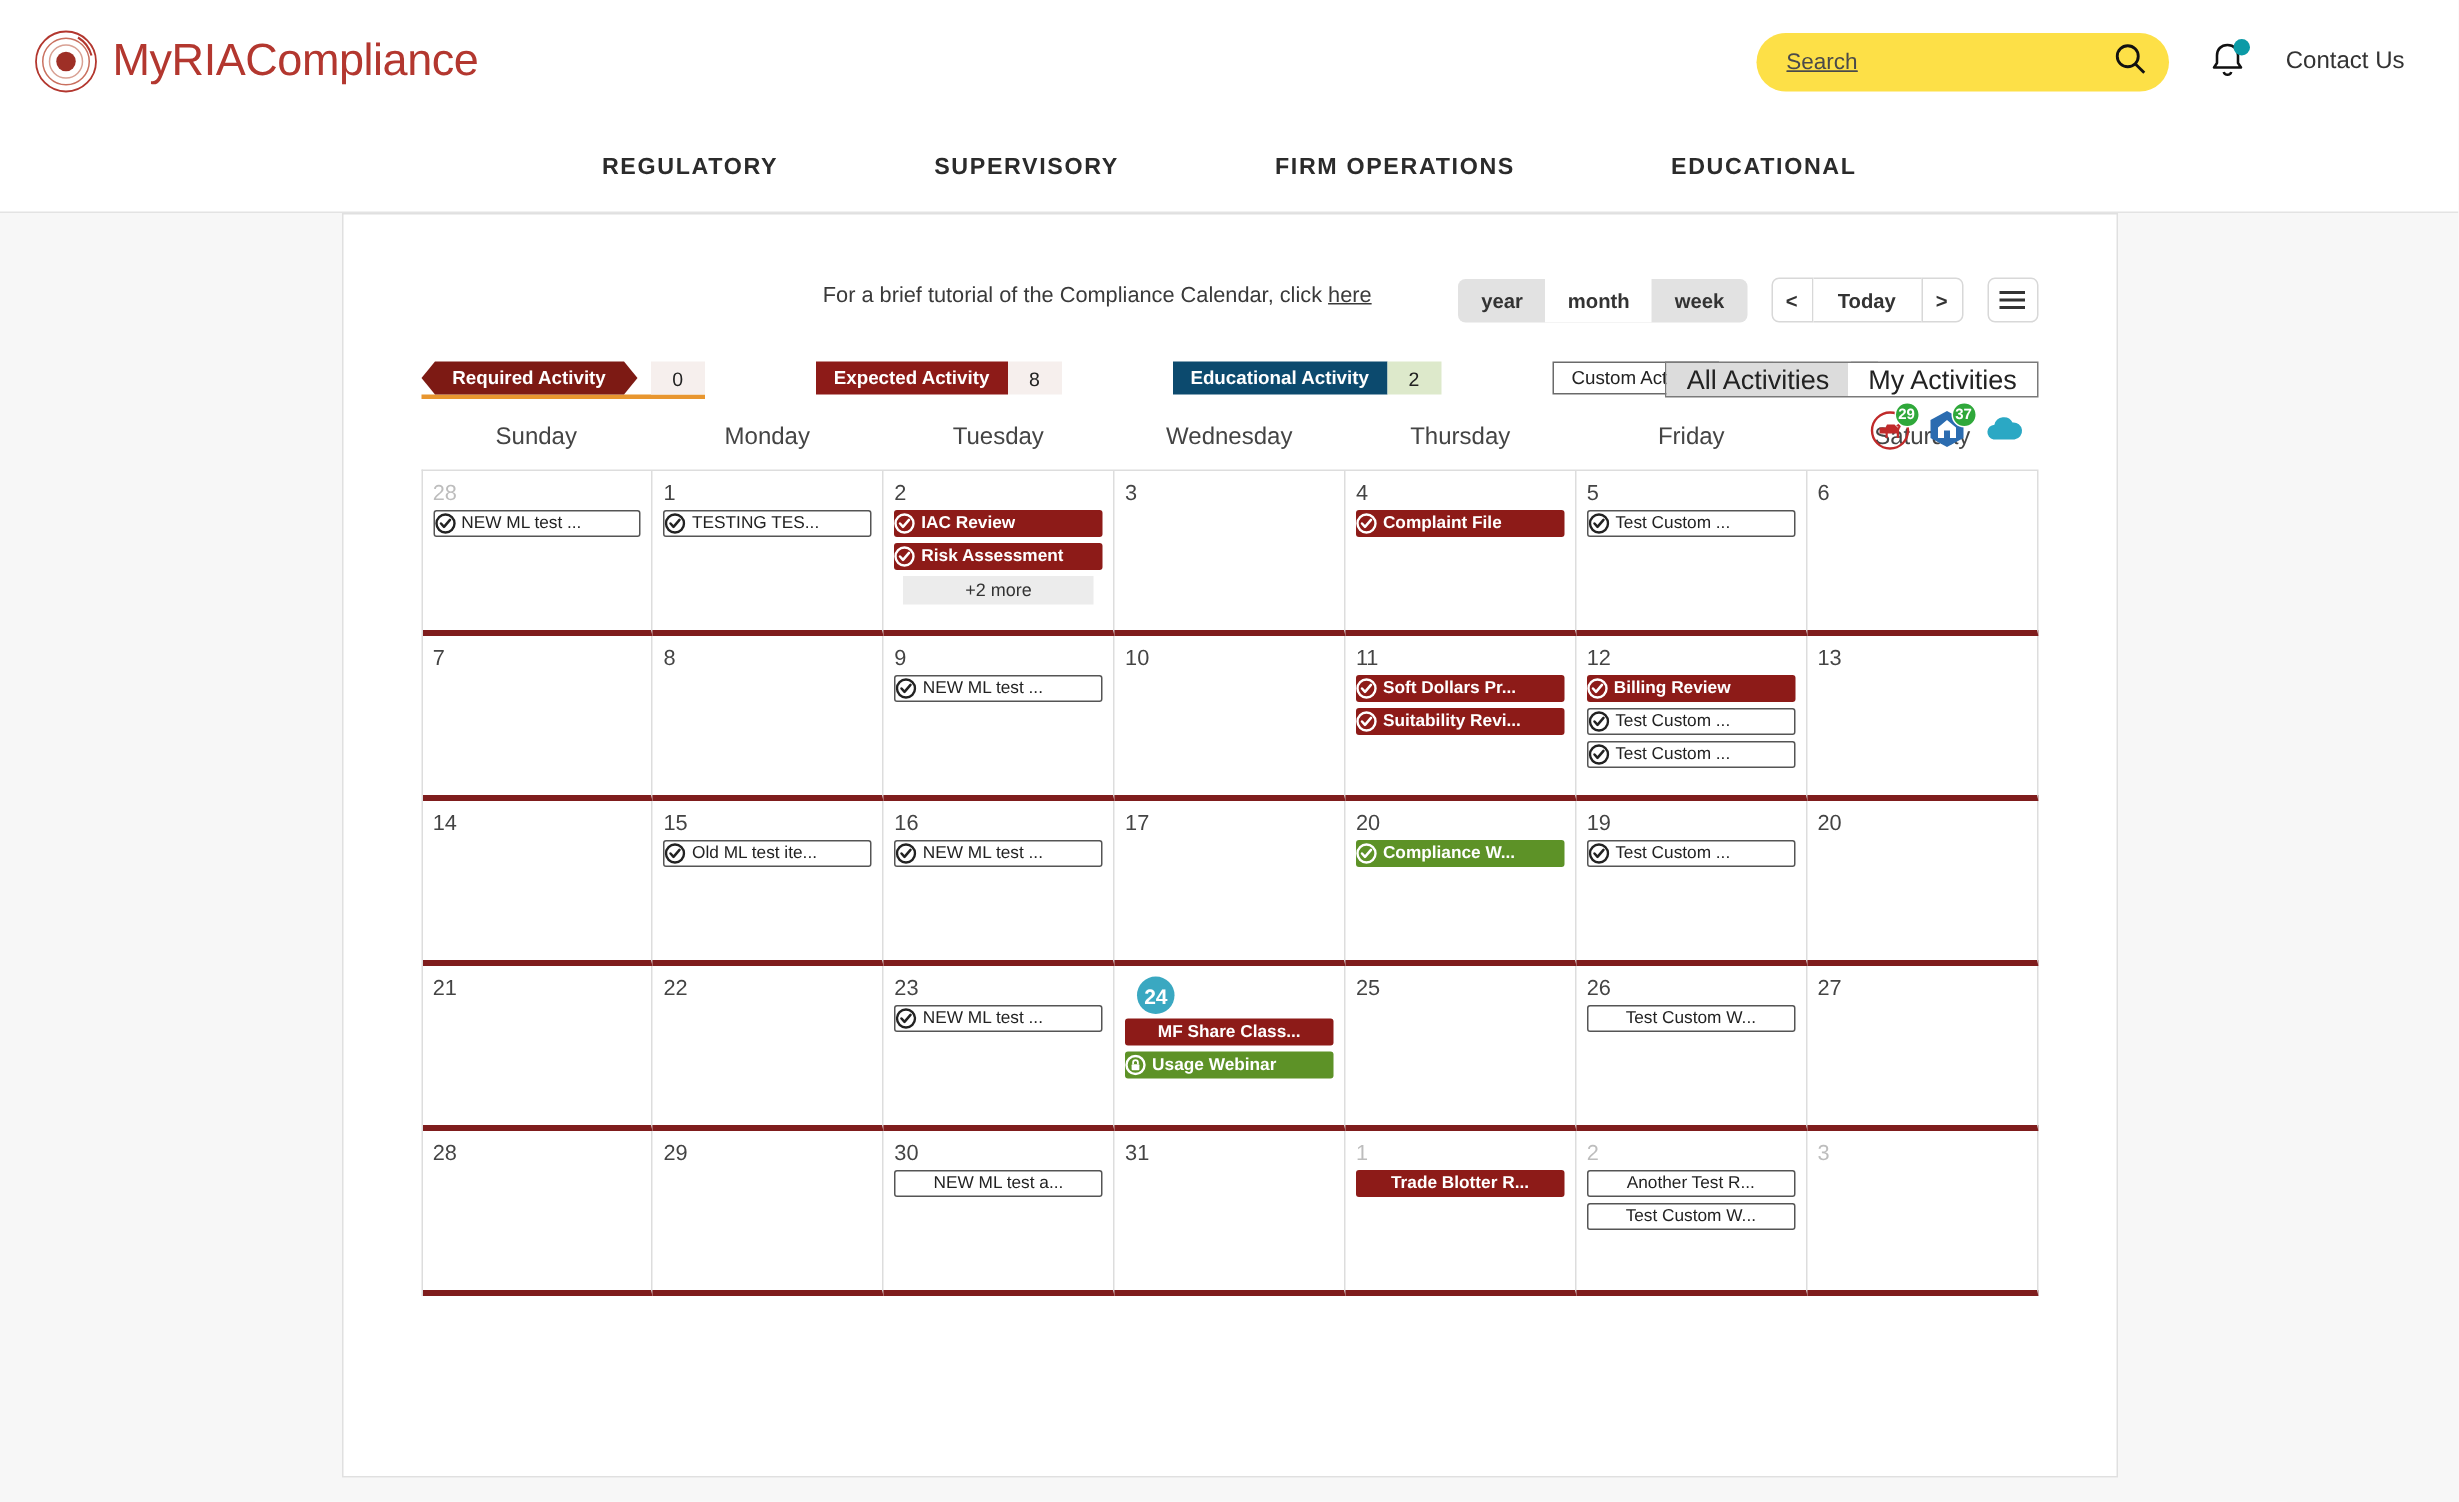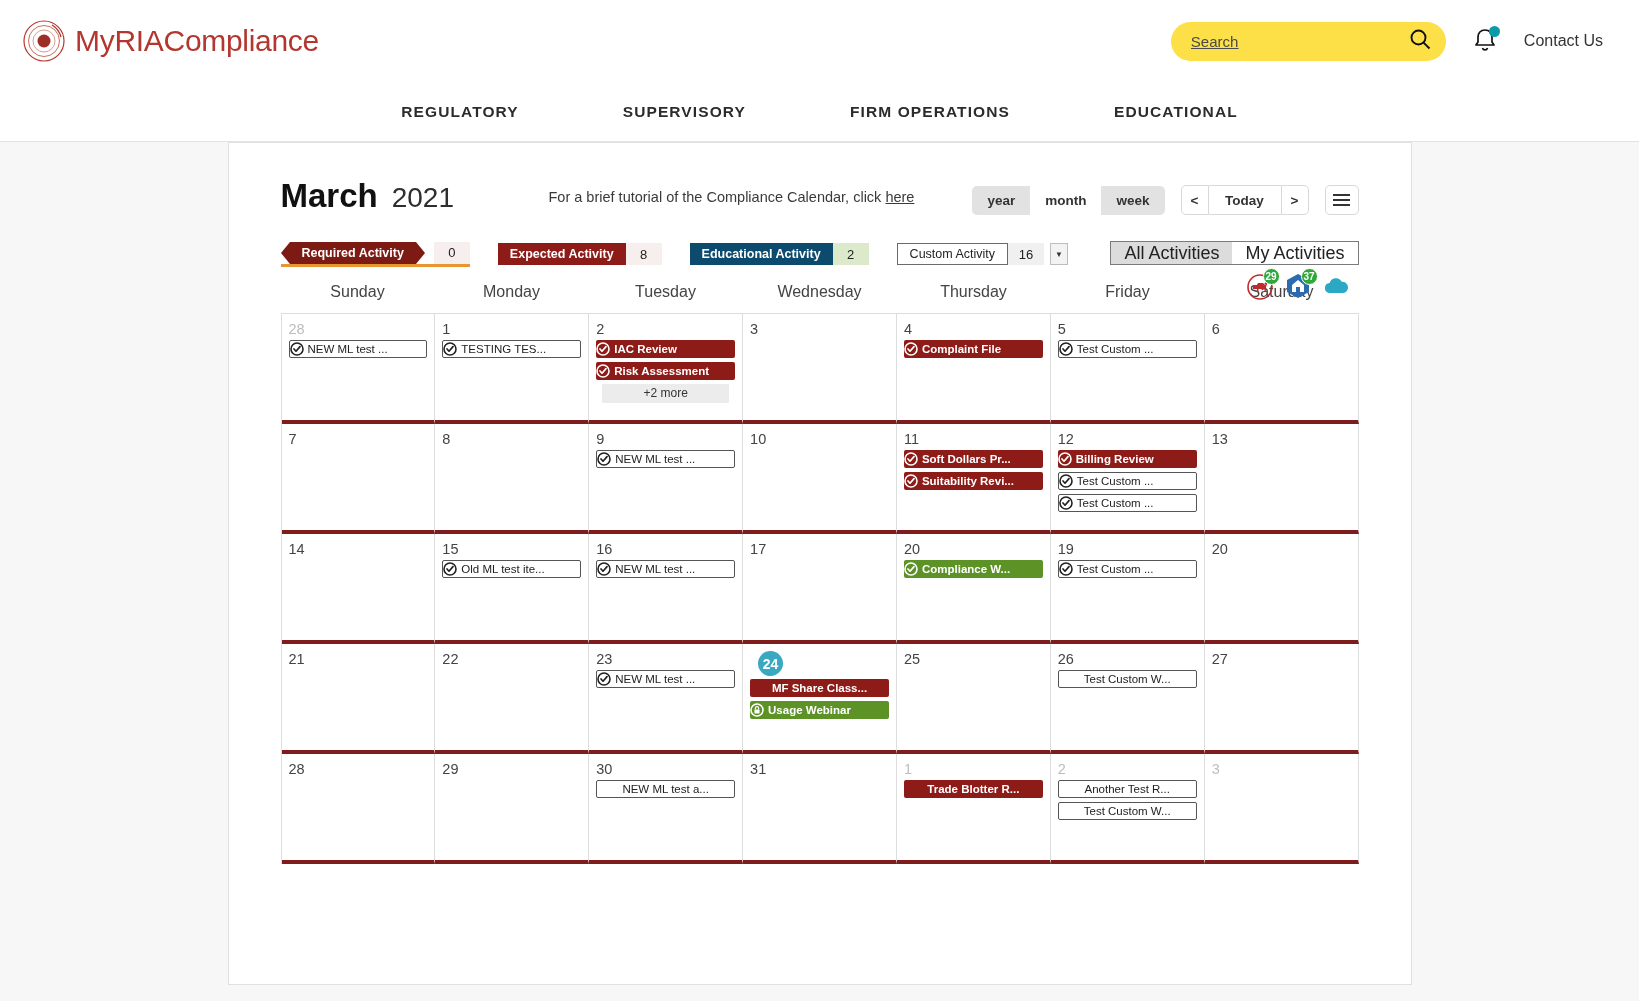--- a/index.html
+++ b/index.html
@@ -111,21 +111,21 @@
   .navgrp .arrow:first-child { border-radius: 5px 0 0 5px; }
   .navgrp .arrow:last-child { border-radius: 0 5px 5px 0; }
   .burger {
     width: 34px; height: 30px; border: 1px solid #d8d8d8; border-radius: 5px;
     background: #fff; display: flex; flex-direction: column; justify-content: center;
     align-items: center; gap: 3px; cursor: pointer;
   }
   .burger span { display: block; width: 17px; height: 2px; background: #333; }
 
   
-  .legend-row { display: flex; align-items: center; margin-top: 12px; position: relative; height: 26px;}
+  .legend-row { display: flex; align-items: flex-start; margin-top: 12px; position: relative; height: 26px; gap: 46px;}
   .lg { display: flex; align-items: stretch; height: 22px; margin-right: 28px; font-size: 12.5px;}
   .lg .lbl {
     color: #fff; font-weight: bold; display: flex; align-items: center;
     padding: 0 12px; white-space: nowrap;
   }
   .lg .cnt {
     display: flex; align-items: center; justify-content: center;
     min-width: 36px; font-size: 13px; color: #222; padding: 0 6px;
   }
   .lg.required .lbl { background: #7d1a14; position: relative; margin: 0 9px; }
@@ -269,24 +269,20 @@
   <a>REGULATORY</a>
   <a>SUPERVISORY</a>
   <a>FIRM OPERATIONS</a>
   <a>EDUCATIONAL</a>
 </nav>
 
 <div class="page">
   <div class="card">
 
     <div class="cal-head">
-      <div class="title">
-        <span class="mon">March</span>
-        <span class="yr">2021</span>
-      </div>
 
       <div class="tutorial">
         <span>For a brief tutorial of the Compliance Calendar, click </span><a>here</a>
       </div>
 
       <div class="view-ctrls">
         <div class="seg">
           <button>year</button>
           <button class="active">month</button>
           <button>week</button>

